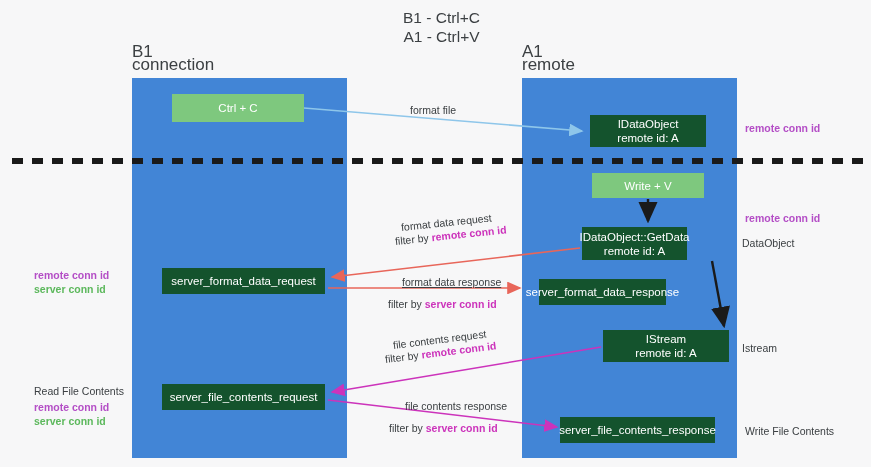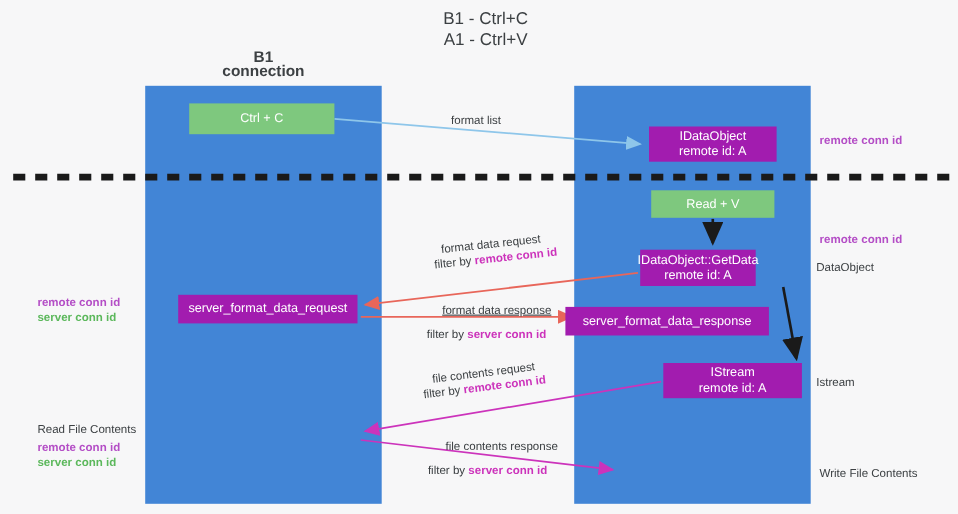--- a/index.html
+++ b/index.html
@@ -16,41 +16,41 @@
   .lane{position:absolute;background:#4285d6;}
   .lane-b1{left:120px;top:78px;width:215px;height:380px;}
   .lane-a1{left:510px;top:78px;width:215px;height:380px;}
 
   .title{
     position:absolute;left:0;right:0;top:8px;
     text-align:center;font-size:15.5px;color:#3c4043;line-height:19px;
     white-space:pre-line;
   }
   .colhead{
-    position:absolute;text-align:center;font-size:14px;color:#3c4043;
-    line-height:13px;white-space:pre-line;font-weight:bold;
+    position:absolute;font-size:17px;color:#3c4043;
+    line-height:13px;white-space:pre-line;
   }
   .colhead.b1{left:120px;top:45px;width:215px;}
   .colhead.a1{left:510px;top:45px;width:215px;}
 
   .node{
     position:absolute;box-sizing:border-box;
     display:flex;align-items:center;justify-content:center;
     text-align:center;color:#ffffff;font-size:11.5px;line-height:14px;
     white-space:pre-line;padding:2px 4px;
   }
   .node.green{background:#7ec87e;}
-  .node.orange{background:#a21caf;}
+  .node.orange{background:#14532d;}
 
   .n-ctrlc{left:160px;top:94px;width:132px;height:28px;}
   .n-idata{left:578px;top:115px;width:116px;height:32px;}
   .n-ctrlv{left:580px;top:173px;width:112px;height:25px;}
   .n-getdata{left:570px;top:227px;width:105px;height:33px;}
   .n-sfdreq{left:150px;top:268px;width:163px;height:26px;}
-  .n-sfdresp{left:502px;top:279px;width:185px;height:26px;}
+  .n-sfdresp{left:527px;top:279px;width:127px;height:26px;}
   .n-istream{left:591px;top:330px;width:126px;height:32px;}
   .n-sfcreq{left:150px;top:384px;width:163px;height:26px;}
   .n-sfcresp{left:548px;top:417px;width:155px;height:26px;}
 
   .anno{position:absolute;font-size:10.5px;color:#3c4043;line-height:14px;white-space:nowrap;}
   .purple{color:#b44ec6;font-weight:bold;}
   .green-t{color:#5cb85c;font-weight:bold;}
   .magenta{color:#cc33bb;font-weight:bold;}
 
   .a-remote1{left:733px;top:121px;}
@@ -76,20 +76,22 @@
 </head>
 <body>
 
 <div id="stage">
 
   <div class="title">B1 - Ctrl+C
 A1 - Ctrl+V</div>
 
   <div class="colhead b1">B1
 connection</div>
+  <div class="colhead a1">A1
+remote</div>
 
   <div class="lane lane-b1"></div>
   <div class="lane lane-a1"></div>
 
   <svg id="wires">
     <defs>
       <marker id="ah-blue" markerWidth="9" markerHeight="8" refX="8" refY="4" orient="auto">
         <path d="M0,0 L9,4 L0,8 z" fill="#8ec6ea"></path>
       </marker>
       <marker id="ah-red" markerWidth="9" markerHeight="8" refX="8" refY="4" orient="auto">
@@ -116,45 +118,47 @@
     <line x1="700" y1="261" x2="712" y2="326" stroke="#1a1a1a" stroke-width="2.4" marker-end="url(#ah-black)"></line>
 
     <line x1="589" y1="347" x2="320" y2="392" stroke="#cc33bb" stroke-width="1.6" marker-end="url(#ah-magenta)"></line>
 
     <line x1="316" y1="400" x2="545" y2="427" stroke="#cc33bb" stroke-width="1.6" marker-end="url(#ah-magenta)"></line>
   </svg>
 
   <div class="node green n-ctrlc">Ctrl + C</div>
   <div class="node orange n-idata">IDataObject
 remote id: A</div>
-  <div class="node green n-ctrlv">Read + V</div>
+  <div class="node green n-ctrlv">Write + V</div>
   <div class="node orange n-getdata">IDataObject::GetData
 remote id: A</div>
   <div class="node orange n-sfdreq">server_format_data_request</div>
   <div class="node orange n-sfdresp">server_format_data_response</div>
   <div class="node orange n-istream">IStream
 remote id: A</div>
+  <div class="node orange n-sfcreq">server_file_contents_request</div>
+  <div class="node orange n-sfcresp">server_file_contents_response</div>
 
   <div class="anno a-remote1 purple">remote conn id</div>
   <div class="anno a-remote2 purple">remote conn id</div>
   <div class="anno a-dataobject">DataObject</div>
   <div class="anno a-istream">Istream</div>
   <div class="anno a-writefc">Write File Contents</div>
 
   <div class="anno a-leftstack">
     <div class="purple">remote conn id</div>
     <div class="green-t">server conn id</div>
   </div>
   <div class="anno a-readfc">Read File Contents</div>
   <div class="anno a-leftstack2">
     <div class="purple">remote conn id</div>
     <div class="green-t">server conn id</div>
   </div>
 
-  <div class="edgelab l-formatlist">format list</div>
+  <div class="edgelab l-formatlist">format file</div>
 
   <div class="edgelab l-fdreq">format data request</div>
   <div class="edgelab l-fdreq2">
     <span>filter by </span><span class="magenta">remote conn id</span>
   </div>
 
   <div class="edgelab l-fdresp">format data response</div>
   <div class="edgelab l-fdresp2">
     <span>filter by </span><span class="magenta">server conn id</span>
   </div>

